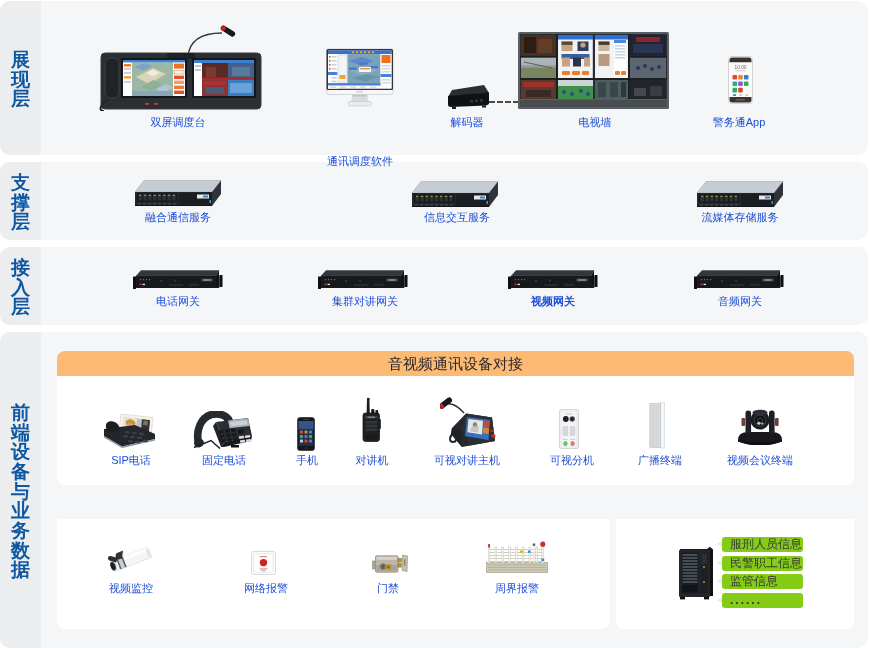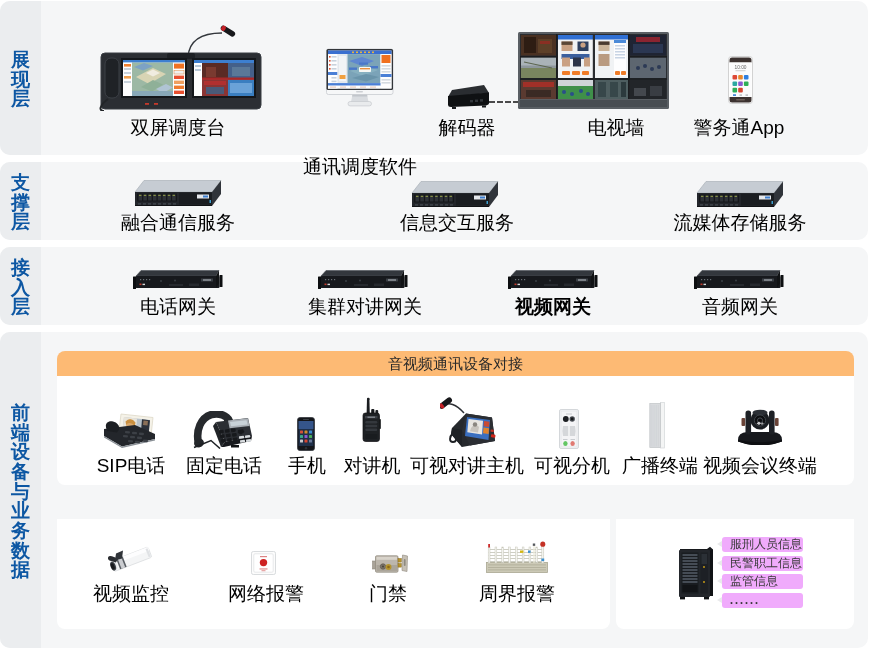--- a/index.html
+++ b/index.html
@@ -3,27 +3,27 @@
 <meta charset="utf-8">
 <style>
   html,body{margin:0;padding:0;}
   body{width:870px;height:648px;background:#fff;font-family:"Liberation Sans",sans-serif;}
   #page{position:relative;width:870px;height:648px;overflow:hidden;}
   .row{position:absolute;left:0;width:868px;background:#f5f6f7;border-radius:10px;}
   .tab{position:absolute;left:0;top:0;bottom:0;width:41px;background:#ebedef;border-radius:10px 0 0 10px;
        display:flex;align-items:center;justify-content:center;
        color:#0d57a3;font-weight:bold;font-size:19px;line-height:19.7px;text-align:center;
        padding-top:3px;box-sizing:border-box;}
-  .lb{position:absolute;transform:translateX(-50%);font-size:19px;color:#000000;white-space:nowrap;}
+  .lb{position:absolute;transform:translateX(-50%);font-size:11px;color:#1d4ed8;white-space:nowrap;}
   .hd{position:absolute;background:#fdba74;border-radius:8px 8px 0 0;text-align:center;
       font-size:15px;color:#2a2a2a;line-height:26px;}
   .bd{position:absolute;background:#fff;border-radius:0 0 8px 8px;}
   .ic{position:absolute;}
-  .pill{position:absolute;left:722px;width:81px;height:15px;background:#f0abfc;border-radius:3px;
-        font-size:12px;color:#3a3a3a;line-height:14.5px;padding-left:8px;box-sizing:border-box;font-family:Liberation Serif, serif;}
+  .pill{position:absolute;left:722px;width:81px;height:15px;background:#84cc16;border-radius:3px;
+        font-size:12px;color:#3a3a3a;line-height:14.5px;padding-left:8px;box-sizing:border-box;}
   .pill:before{content:"";position:absolute;left:-5px;top:3.5px;width:0;height:0;
         border:3.5px solid transparent;border-right:5.5px solid #e9eaec;border-left:none;}
 </style>
 </head>
 <body>
 <div id="page">
 
   <div class="row" style="top:1px;height:154px;">
       <div class="tab">展<br>现<br>层</div>
     </div>
@@ -264,21 +264,21 @@
       <rect x="10.2" y="31.8" width="4.6" height="4.6" rx="1" fill="#d6452f"></rect>
     </g>
     <rect x="5" y="38.2" width="3" height="1.8" fill="#4a8ad8"></rect>
     <rect x="11.5" y="38.4" width="2.5" height="1.4" fill="#b5b8bc"></rect>
     <rect x="17.5" y="38.4" width="2.5" height="1.4" fill="#b5b8bc"></rect>
   </svg>
 
   <div class="lb" style="left:178px;top:115px;">双屏调度台</div>
   <div class="lb" style="left:360px;top:115px;margin-top:39px;">通讯调度软件</div>
   <div class="lb" style="left:467px;top:115px;">解码器</div>
-  <div class="lb" style="left:595px;top:115px;margin-left:21px;">电视墙</div>
+  <div class="lb" style="left:595px;top:115px;">电视墙</div>
   <div class="lb" style="left:739px;top:115px;">警务通App</div>
 
   <svg width="0" height="0" style="position:absolute;">
     <defs>
       <g id="srv">
         <polygon points="10,0.5 87,0.5 78,12 1,12" fill="#c6ccd3"></polygon>
         <polygon points="10,0.5 87,0.5 78,12 1,12" fill="none" stroke="#aab1b9" stroke-width="0.7"></polygon>
         <polygon points="87,0.5 78,12 78,26 87,14" fill="#30343a"></polygon>
         <rect x="1" y="12" width="77" height="14" fill="#23262b"></rect>
         <rect x="3" y="13.5" width="40" height="8" fill="#15171a"></rect>

